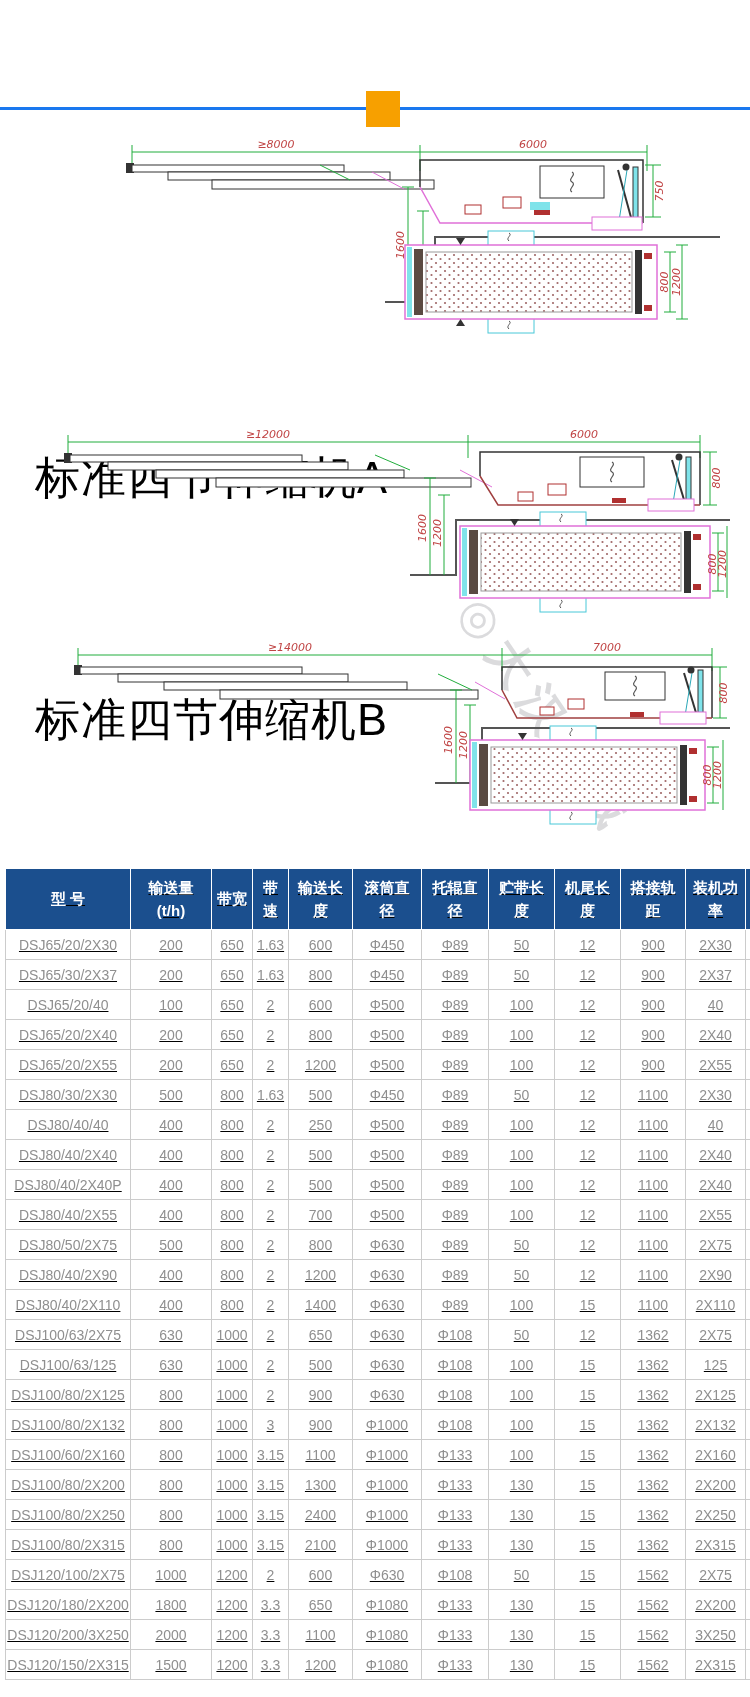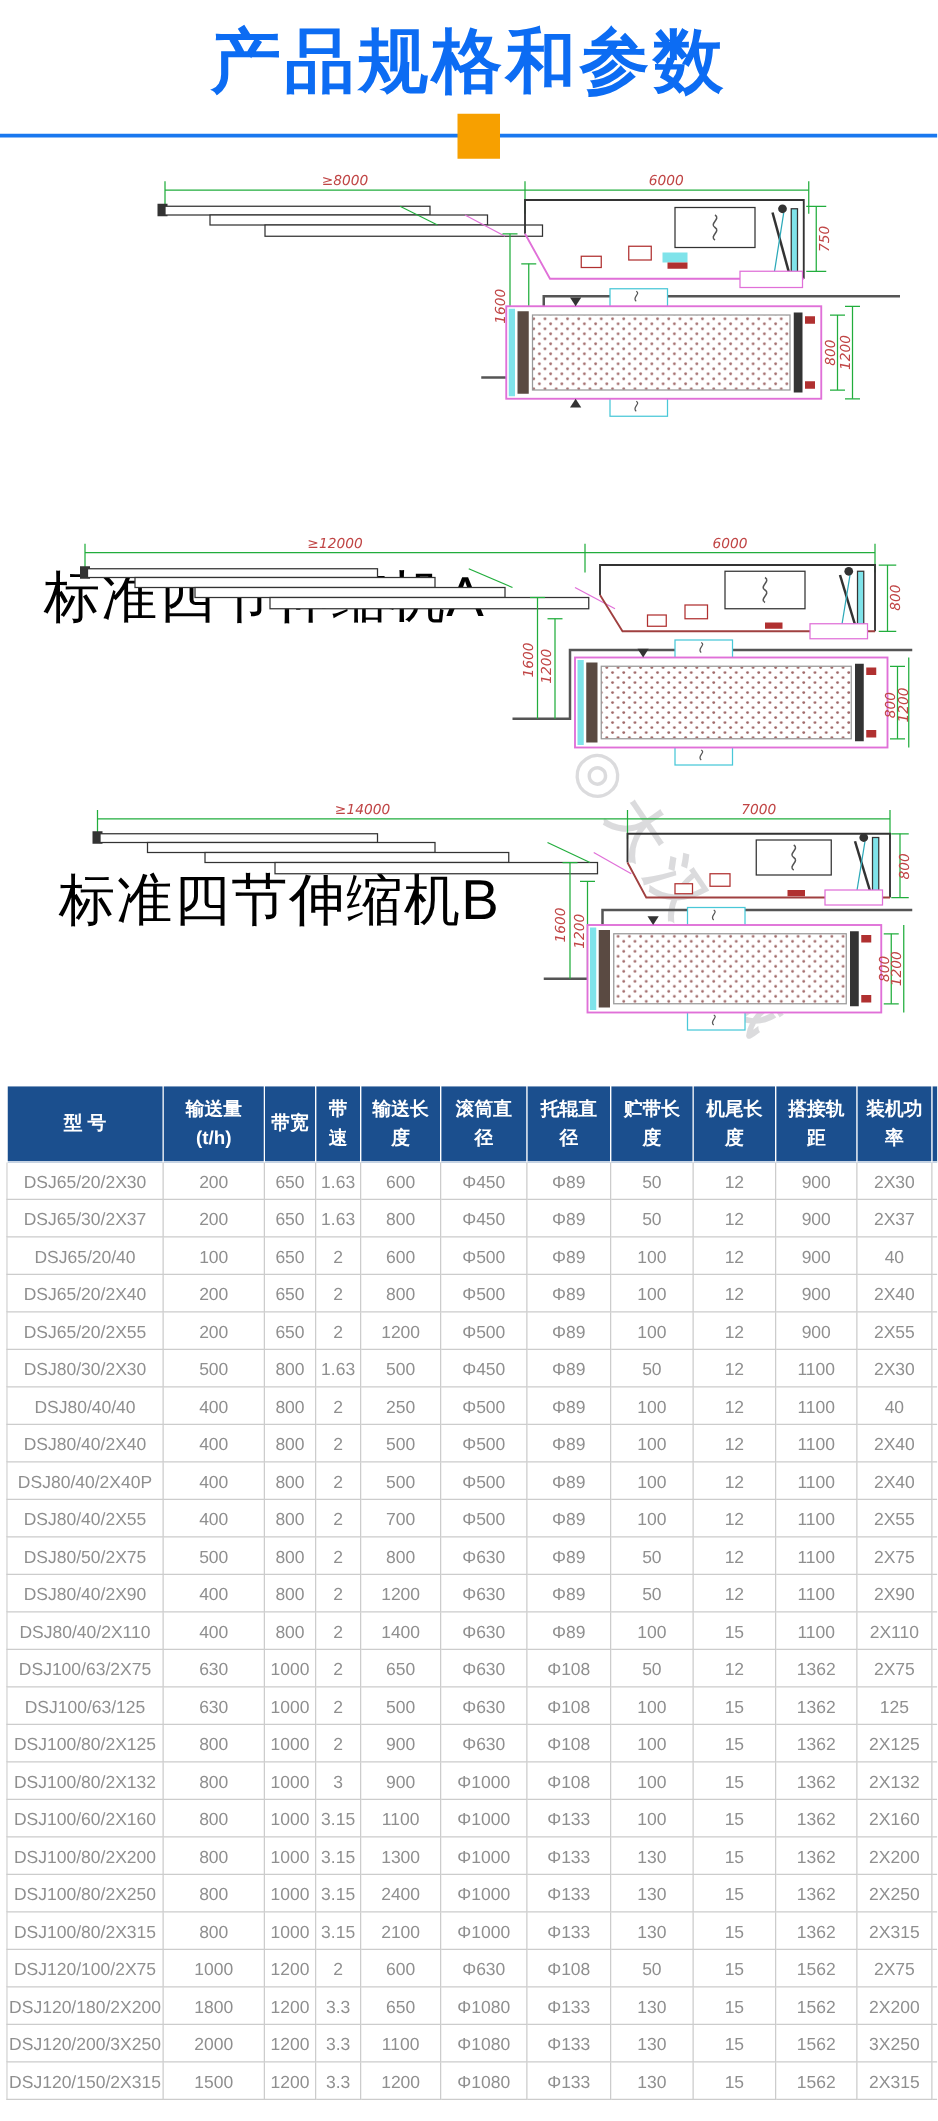--- a/index.html
+++ b/index.html
@@ -8,46 +8,45 @@
   
   .page-title{position:absolute;left:0;top:12px;width:750px;text-align:center;
               font-size:56px;font-weight:900;letter-spacing:3px;color:#0c6cf3;}
   .title-rule{position:absolute;left:0;top:107px;width:750px;height:3px;background:#1a78ef;}
   .accent-square{position:absolute;left:366px;top:91px;width:34px;height:36px;background:#f7a000;}
   
   .diagram-label{position:absolute;color:#000;font-size:45px;font-weight:500;
                  letter-spacing:1px;white-space:nowrap;}
   .lbl1{left:45px;top:186px;}
   .lbl2{left:35px;top:448px;}
-  .lbl3{left:35px;top:690px;margin-left:12px;}
+  .lbl3{left:35px;top:690px;}
   .diagram-svg{position:absolute;left:20px;}
   .svg1{top:125px;}
   .svg2{top:368px;}
   .svg3{top:615px;}
   .watermark{position:absolute;left:495px;top:585px;transform:rotate(56deg);
              transform-origin:left top;font-size:46px;font-weight:700;letter-spacing:10px;
              color:rgba(160,160,165,0.38);white-space:nowrap;}
   
-  .table-wrap{position:absolute;left:5px;top:868px;width:745px;height:816px;overflow:hidden;}
+  .table-wrap{position:absolute;left:5px;top:868px;width:745px;height:816px;overflow:hidden;text-decoration:underline;}
   table.spec{border-collapse:collapse;table-layout:fixed;width:780px;}
   table.spec th{background:#1b4f8e;color:#ffffff;font-weight:bold;font-size:15px;
                 border:1px solid #ffffff;white-space:pre-line;line-height:1.55;
                 height:60px;text-align:center;vertical-align:middle;padding:0 1px;}
   table.spec td{border:1px solid #cccccc;color:#8f8f8f;font-size:14px;height:29px;
                 text-align:center;vertical-align:middle;padding:0 1px;background:#fff;
                 overflow:hidden;white-space:nowrap;}
   
   text.dim{fill:#c04545;font-style:italic;font-size:11px;font-family:"DejaVu Sans",sans-serif;}
 </style>
 </head>
 <body>
 
 <div class="canvas">
 
-  <div class="page-title">产品规格和参数</div>
   <div class="title-rule"></div>
   <div class="accent-square"></div>
 
   <div class="diagram-label lbl2">标准四节伸缩机A</div>
   <div class="diagram-label lbl3">标准四节伸缩机B</div>
 
   <div class="watermark">◎大汉机械</div>
 
   <svg class="diagram-svg svg1" width="710" height="212" viewBox="0 0 710 212">
     <defs>

